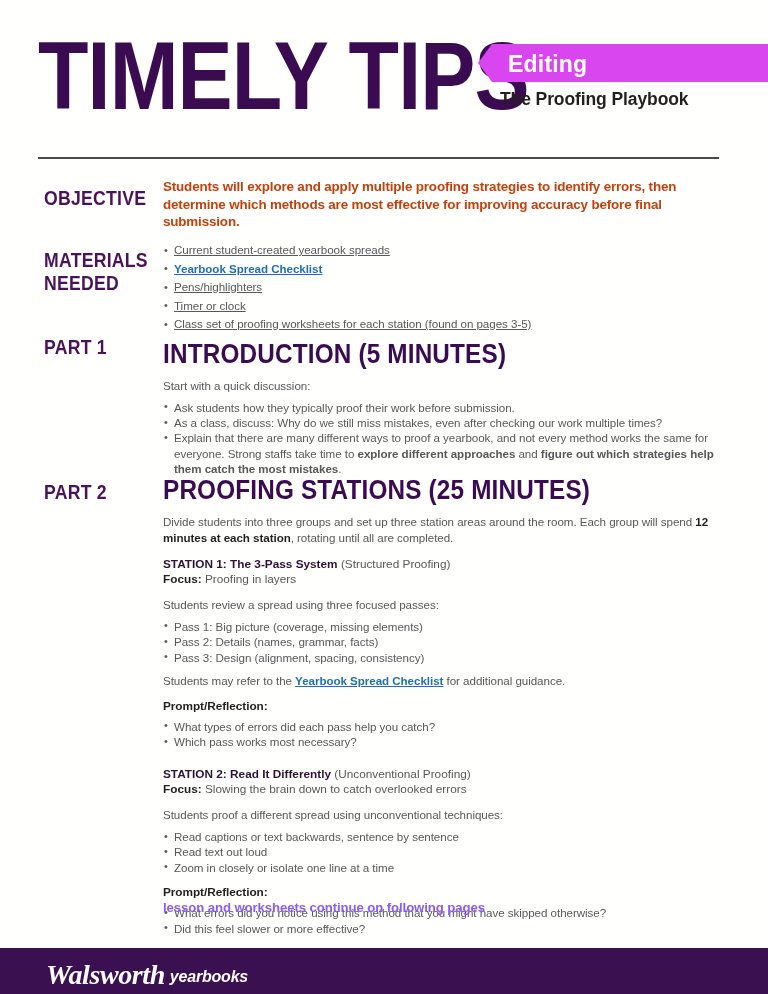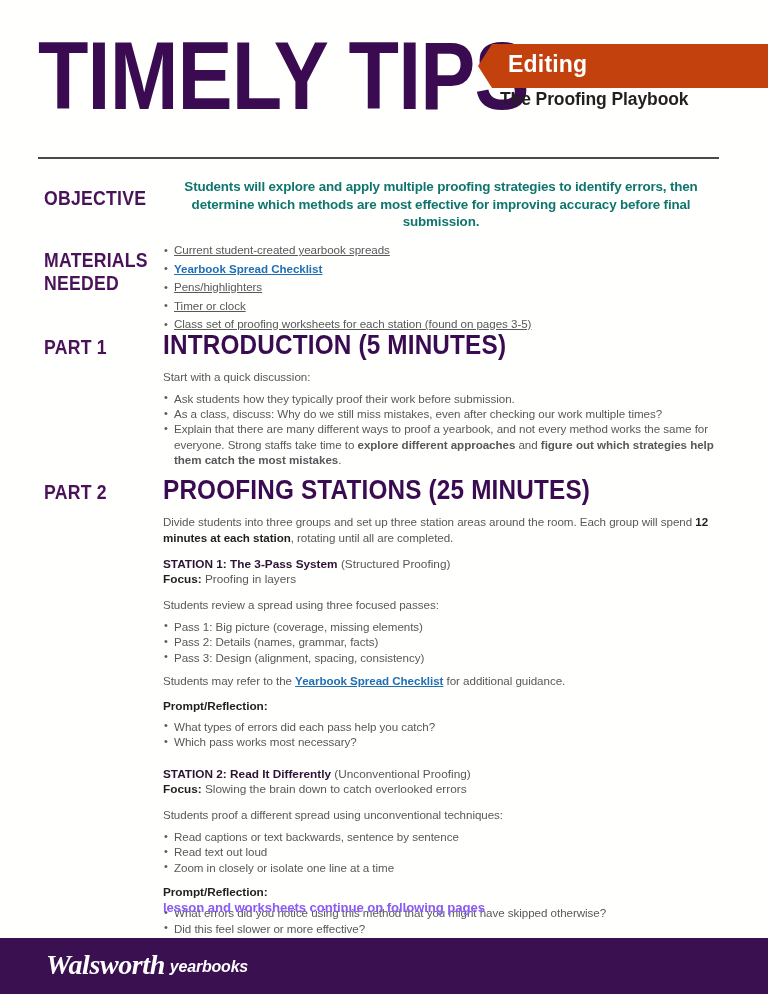--- a/index.html
+++ b/index.html
@@ -41,22 +41,22 @@
     color: #3b0b52;
     transform: scaleX(0.86);
     transform-origin: left top;
     white-space: nowrap;
   }
   .banner {
     position: absolute;
     left: 478px;
     top: 44px;
     right: 0;
-    height: 44px;
-    background: #c2410c;
+    height: 38px;
+    background: #d946ef;
     -webkit-clip-path: polygon(14px 0, 100% 0, 100% 100%, 14px 100%, 0 50%);
     clip-path: polygon(14px 0, 100% 0, 100% 100%, 14px 100%, 0 50%);
   }
   .banner-label {
     position: absolute;
     left: 30px;
     top: 7px;
     font-size: 23px;
     font-weight: bold;
     color: #ffffff;
@@ -103,23 +103,22 @@
   .content {
     position: absolute;
     left: 163px;
     width: 556px;
   }
 
   .obj-text {
     font-size: 13.4px;
     line-height: 17.6px;
     font-weight: bold;
-    color: #0f766e;
+    color: #c2410c;
     letter-spacing: -0.15px;
-    text-align: center;
   }
 
   ul.blist {
     margin: 0;
     padding: 0;
     list-style: none;
   }
   ul.blist li {
     position: relative;
     padding-left: 11px;
@@ -193,21 +192,21 @@
     color: #8b5cf6;
     letter-spacing: -0.1px;
   }
 
   
   .footer {
     position: absolute;
     left: 0;
     right: 0;
     bottom: 0;
-    height: 56px;
+    height: 46px;
     background: #3a1050;
   }
   .logo-wrap {
     position: absolute;
     left: 46px;
     top: 13px;
     display: flex;
     align-items: flex-start;
   }
   .logo-main {
@@ -268,21 +267,21 @@
         <li><a class="link" href="#">Yearbook Spread Checklist</a></li>
         <li><span>Pens/highlighters</span></li>
         <li><span>Timer or clock</span></li>
         <li><span>Class set of proofing worksheets for each station (found on pages 3-5)</span></li>
       </ul>
     </div>
   </div>
 
   <div class="section" style="top:331px;">
     <div class="side-label" style="top:4px;">PART 1</div>
-    <div class="content" style="top:0;">
+    <div class="content" style="top:9px;">
       <div class="part-head">INTRODUCTION (5 MINUTES)</div>
       <div class="sp10"></div>
       <div class="para">Start with a quick discussion:</div>
       <div class="sp6"></div>
       <ul class="blist">
         <li><span>Ask students how they typically proof their work before submission.</span></li>
         <li><span>As a class, discuss: Why do we still miss mistakes, even after checking our work multiple times?</span></li>
         <li>
           <span>Explain that there are many different ways to proof a yearbook, and not every method works the same for everyone. Strong staffs take time to </span><b>explore different approaches</b><span> and </span><b>figure out which strategies help them catch the most mistakes</b><span>.</span>
         </li>

